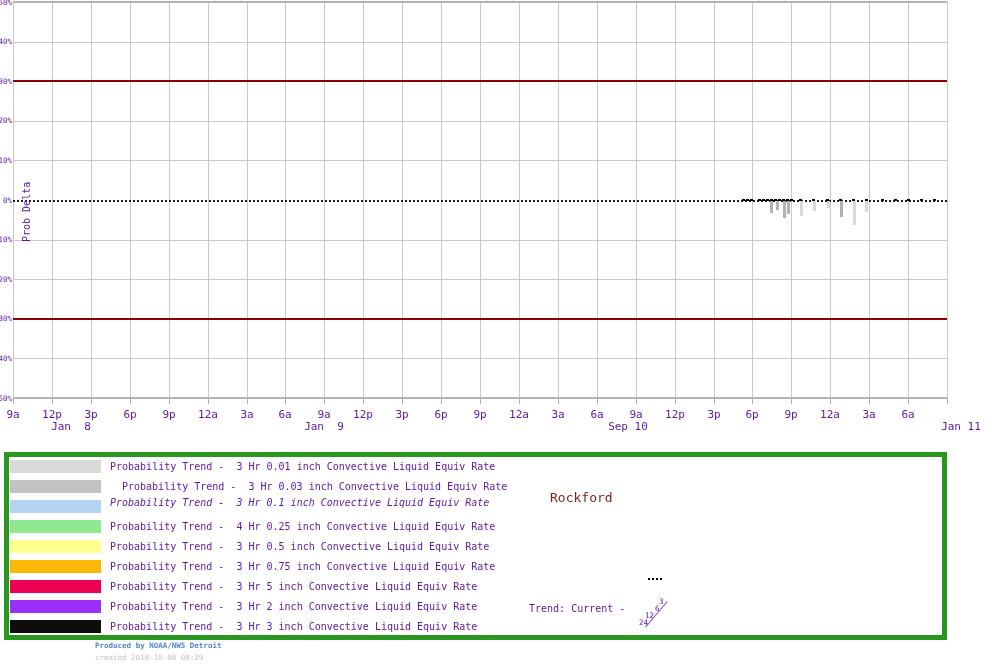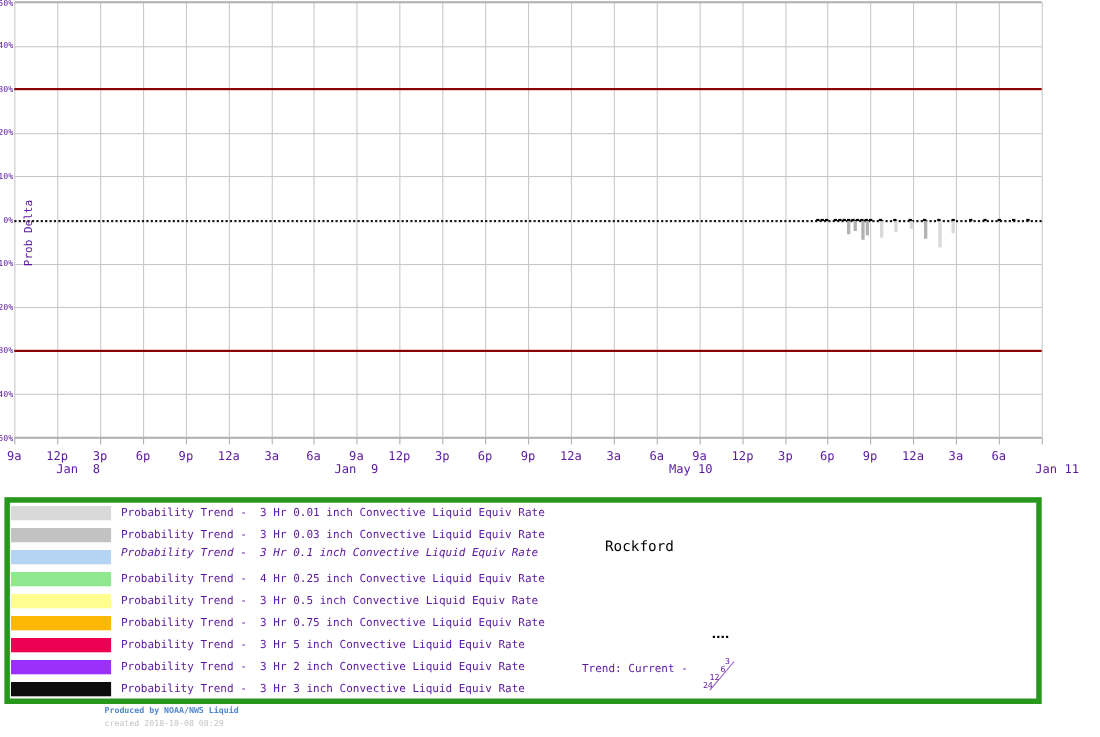--- a/index.html
+++ b/index.html
@@ -29,21 +29,21 @@
   #chart-title{
     position:absolute;left:124px;top:432px;width:800px;text-align:center;
     font-size:12px;font-weight:bold;color:#4b0b8c;letter-spacing:.3px;
   }
   #legend-box{
     position:absolute;left:4px;top:452px;width:933px;height:178px;
     border:5px solid #28971e;background:#ffffff;
   }
   .lg-swatch{position:absolute;left:1px;width:91px;height:13px;}
   .lg-label{position:absolute;left:101px;font-size:10px;color:#5a17a0;white-space:pre;line-height:12px;}
-  #station{position:absolute;left:541px;top:33px;font-size:13px;color:#000000;}
+  #station{position:absolute;left:541px;top:33px;font-size:13px;color:#7f1d1d;}
   .trend-dot{position:absolute;width:2px;height:2px;background:#000;}
   #trend-label{position:absolute;left:520px;top:146px;font-size:10px;color:#5a17a0;}
   .lag-num{position:absolute;font-size:7.5px;color:#5a17a0;line-height:8px;}
   #lag-line{position:absolute;left:636px;top:170px;width:34px;height:0;
     border-top:1px solid #7a35b5;transform-origin:0 0;transform:rotate(-49.8deg);opacity:.8;}
   #footer-left1{position:absolute;left:95px;top:641px;font-size:7.5px;font-weight:bold;color:#5186cd;}
   #footer-left2{position:absolute;left:95px;top:653px;font-size:7.5px;color:#c4c4c4;}
   #footer-right{position:absolute;left:399px;top:649px;font-size:8.5px;font-weight:bold;color:#5186cd;}
 </style>
 </head>
@@ -143,21 +143,21 @@
       <div class="xtick" style="left: 774px; top: 409px;">9p</div>
       <div class="tickmark" style="left: 830px; top: 398px;"></div>
       <div class="xtick" style="left: 813px; top: 409px;">12a</div>
       <div class="tickmark" style="left: 869px; top: 398px;"></div>
       <div class="xtick" style="left: 852px; top: 409px;">3a</div>
       <div class="tickmark" style="left: 908px; top: 398px;"></div>
       <div class="xtick" style="left: 891px; top: 409px;">6a</div>
       <div class="tickmark" style="left: 947px; top: 398px;"></div>
       <div class="xdate" style="left: 41px; top: 421px;">Jan  8</div>
       <div class="xdate" style="left: 294px; top: 421px;">Jan  9</div>
-      <div class="xdate" style="left: 598px; top: 421px;">May 10</div>
+      <div class="xdate" style="left: 598px; top: 421px;">Sep 10</div>
       <div class="xdate" style="left: 931px; top: 421px;">Jan 11</div>
       <div class="dbar" style="left: 770px; top: 201px; height: 12px; background: rgb(178, 178, 178);"></div>
       <div class="dbar" style="left: 776px; top: 201px; height: 9px; background: rgb(178, 178, 178);"></div>
       <div class="dbar" style="left: 783px; top: 201px; height: 17px; background: rgb(178, 178, 178);"></div>
       <div class="dbar" style="left: 787px; top: 201px; height: 13px; background: rgb(178, 178, 178);"></div>
       <div class="dbar" style="left: 800px; top: 201px; height: 15px; background: rgb(217, 217, 217);"></div>
       <div class="dbar" style="left: 813px; top: 201px; height: 10px; background: rgb(217, 217, 217);"></div>
       <div class="dbar" style="left: 827px; top: 201px; height: 7px; background: rgb(217, 217, 217);"></div>
       <div class="dbar" style="left: 840px; top: 201px; height: 16px; background: rgb(178, 178, 178);"></div>
       <div class="dbar" style="left: 853px; top: 201px; height: 24px; background: rgb(217, 217, 217);"></div>
@@ -188,21 +188,21 @@
     </div>
 
   <div id="ylabel">Prob Delta</div>
 
 
   <div id="legend-box">
     <div id="legend-rows">
         <div class="lg-swatch" style="top: 3px; background: rgb(217, 217, 217);"></div>
         <div class="lg-label" style="top: 4px;">Probability Trend -  3 Hr 0.01 inch Convective Liquid Equiv Rate</div>
         <div class="lg-swatch" style="top: 23px; background: rgb(194, 194, 194);"></div>
-        <div class="lg-label" style="top: 24px;">Probability Trend -  3 Hr 0.03 inch Convective Liquid Equiv Rate</div>
+        <div class="lg-label" style="top: 24px; margin-left: 12px;">Probability Trend -  3 Hr 0.03 inch Convective Liquid Equiv Rate</div>
         <div class="lg-swatch" style="top: 43px; background: rgb(181, 211, 243);"></div>
         <div class="lg-label" style="top: 40px; font-style: italic;">Probability Trend -  3 Hr 0.1 inch Convective Liquid Equiv Rate</div>
         <div class="lg-swatch" style="top: 63px; background: rgb(143, 232, 143);"></div>
         <div class="lg-label" style="top: 64px;">Probability Trend -  4 Hr 0.25 inch Convective Liquid Equiv Rate</div>
         <div class="lg-swatch" style="top: 83px; background: rgb(255, 255, 143);"></div>
         <div class="lg-label" style="top: 84px;">Probability Trend -  3 Hr 0.5 inch Convective Liquid Equiv Rate</div>
         <div class="lg-swatch" style="top: 103px; background: rgb(253, 184, 6);"></div>
         <div class="lg-label" style="top: 104px;">Probability Trend -  3 Hr 0.75 inch Convective Liquid Equiv Rate</div>
         <div class="lg-swatch" style="top: 123px; background: rgb(237, 0, 82);"></div>
         <div class="lg-label" style="top: 124px;">Probability Trend -  3 Hr 5 inch Convective Liquid Equiv Rate</div>
@@ -221,16 +221,16 @@
     <div id="trend-label">Trend: Current -</div>
     <div id="lag-line"></div>
     <div id="lag-nums">
         <div class="lag-num" style="left: 650px; top: 141px;">3</div>
         <div class="lag-num" style="left: 646px; top: 148px;">6</div>
         <div class="lag-num" style="left: 636px; top: 155px;">12</div>
         <div class="lag-num" style="left: 630px; top: 162px;">24</div>
       </div>
   </div>
 
-  <div id="footer-left1">Produced by NOAA/NWS Liquid</div>
+  <div id="footer-left1">Produced by NOAA/NWS Detroit</div>
   <div id="footer-left2">created 2018-10-08 08:29</div>
 
 </div>
 
 </body></html>

